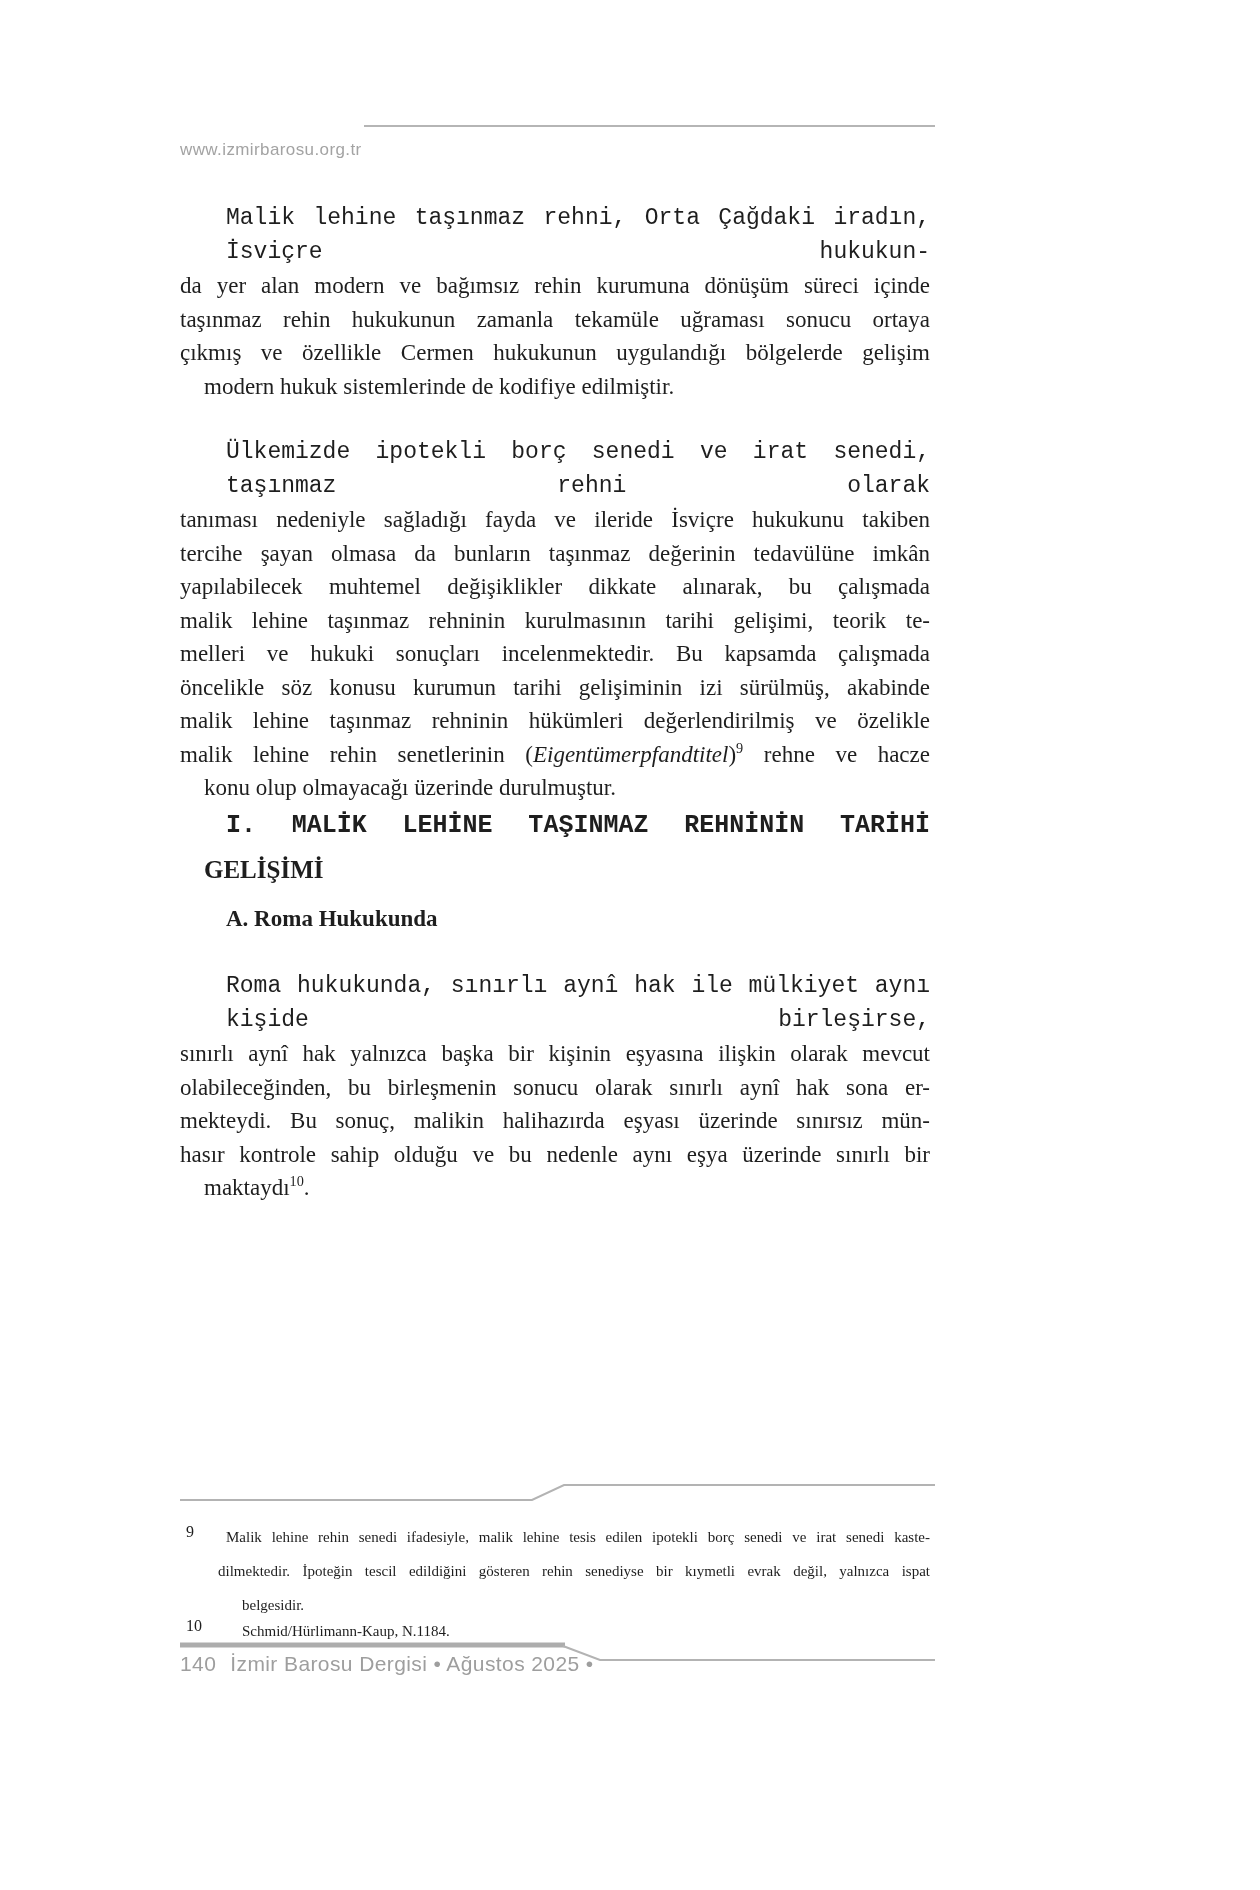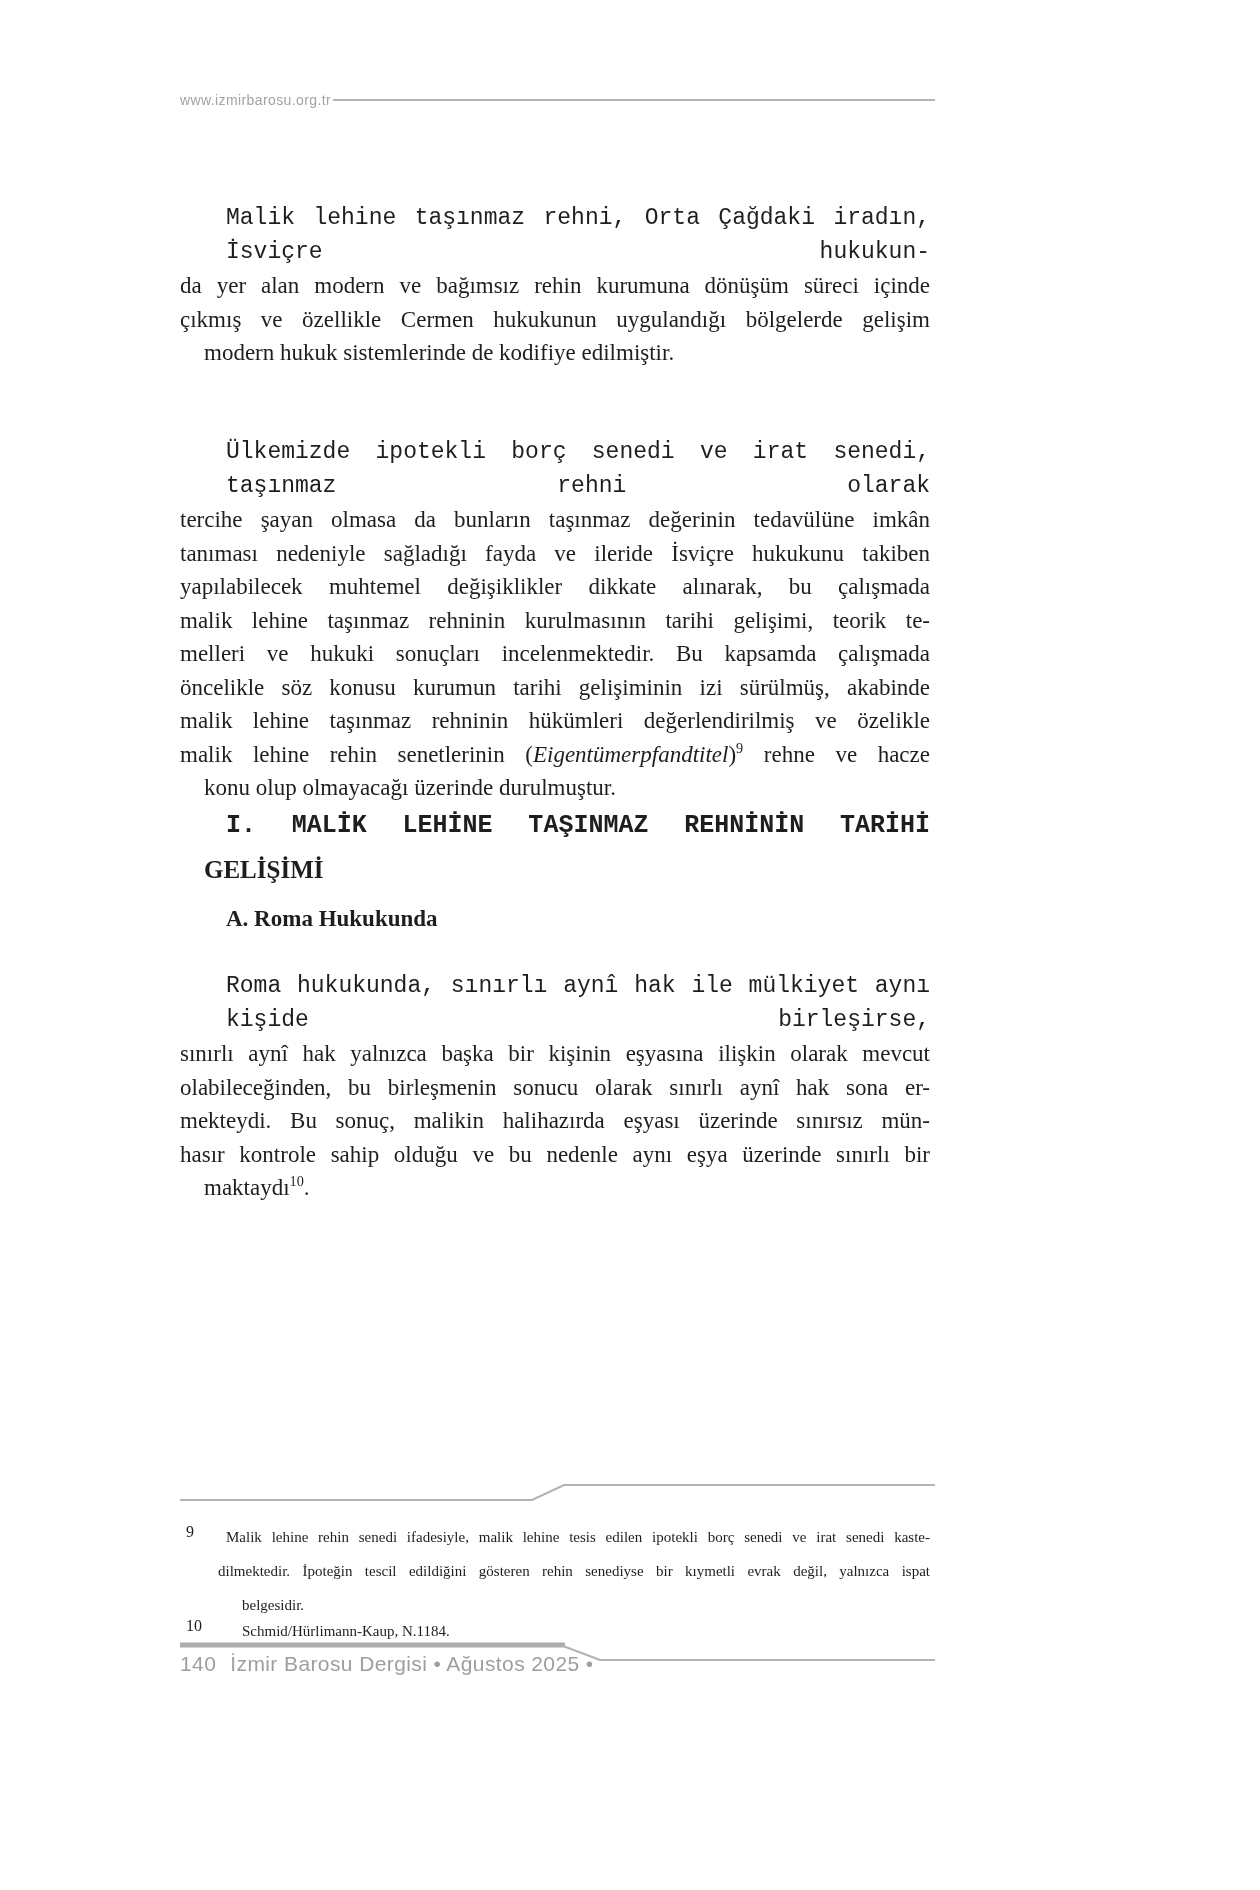--- a/index.html
+++ b/index.html
@@ -16,24 +16,25 @@
   
   .header-row {
     position: absolute;
     left: 180px; top: 92px;
     width: 755px;
     display: flex;
     align-items: center;
   }
   .header-url {
     font-family: "Liberation Sans", sans-serif;
-    font-size: 14px;
+    font-size: 17px;
     color: #a3a3a3;
     letter-spacing: 0.4px;
     white-space: nowrap;
+    margin-top: 48px;
   }
   .header-rule {
     flex: 1;
     height: 0;
     border-top: 2px solid #b5b5b5;
     margin-left: 2px;
   }
 
   
   .column { position: absolute; left: 180px; width: 750px; }
@@ -101,28 +102,29 @@
 <div class="page">
 
   <div class="header-row">
     <span class="header-url">www.izmirbarosu.org.tr</span>
     <div class="header-rule"></div>
   </div>
 
   <div class="column bodytext" style="top:202px;">
     <div class="jline indent">Malik lehine taşınmaz rehni, Orta Çağdaki iradın, İsviçre hukukun-</div>
     <div class="jline">da yer alan modern ve bağımsız rehin kurumuna dönüşüm süreci içinde</div>
+    <div class="jline">taşınmaz rehin hukukunun zamanla tekamüle uğraması sonucu ortaya</div>
     <div class="jline">çıkmış ve özellikle Cermen hukukunun uygulandığı bölgelerde gelişim</div>
     <div class="jlast">modern hukuk sistemlerinde de kodifiye edilmiştir.</div>
   </div>
 
   <div class="column bodytext" style="top:436px;">
     <div class="jline indent">Ülkemizde ipotekli borç senedi ve irat senedi, taşınmaz rehni olarak</div>
+    <div class="jline">tanıması nedeniyle sağladığı fayda ve ileride İsviçre hukukunu takiben</div>
     <div class="jline">tercihe şayan olmasa da bunların taşınmaz değerinin tedavülüne imkân</div>
-    <div class="jline">tanıması nedeniyle sağladığı fayda ve ileride İsviçre hukukunu takiben</div>
     <div class="jline">yapılabilecek muhtemel değişiklikler dikkate alınarak, bu çalışmada</div>
     <div class="jline">malik lehine taşınmaz rehninin kurulmasının tarihi gelişimi, teorik te-</div>
     <div class="jline">melleri ve hukuki sonuçları incelenmektedir. Bu kapsamda çalışmada</div>
     <div class="jline">öncelikle söz konusu kurumun tarihi gelişiminin izi sürülmüş, akabinde</div>
     <div class="jline">malik lehine taşınmaz rehninin hükümleri değerlendirilmiş ve özelikle</div>
     <div class="jline"><span>malik lehine rehin senetlerinin (</span><span class="it">Eigentümerpfandtitel</span><span>)</span><sup class="ref">9</sup><span> rehne ve hacze</span></div>
     <div class="jlast">konu olup olmayacağı üzerinde durulmuştur.</div>
   </div>
 
   <div class="column heading" style="top:804px;">

